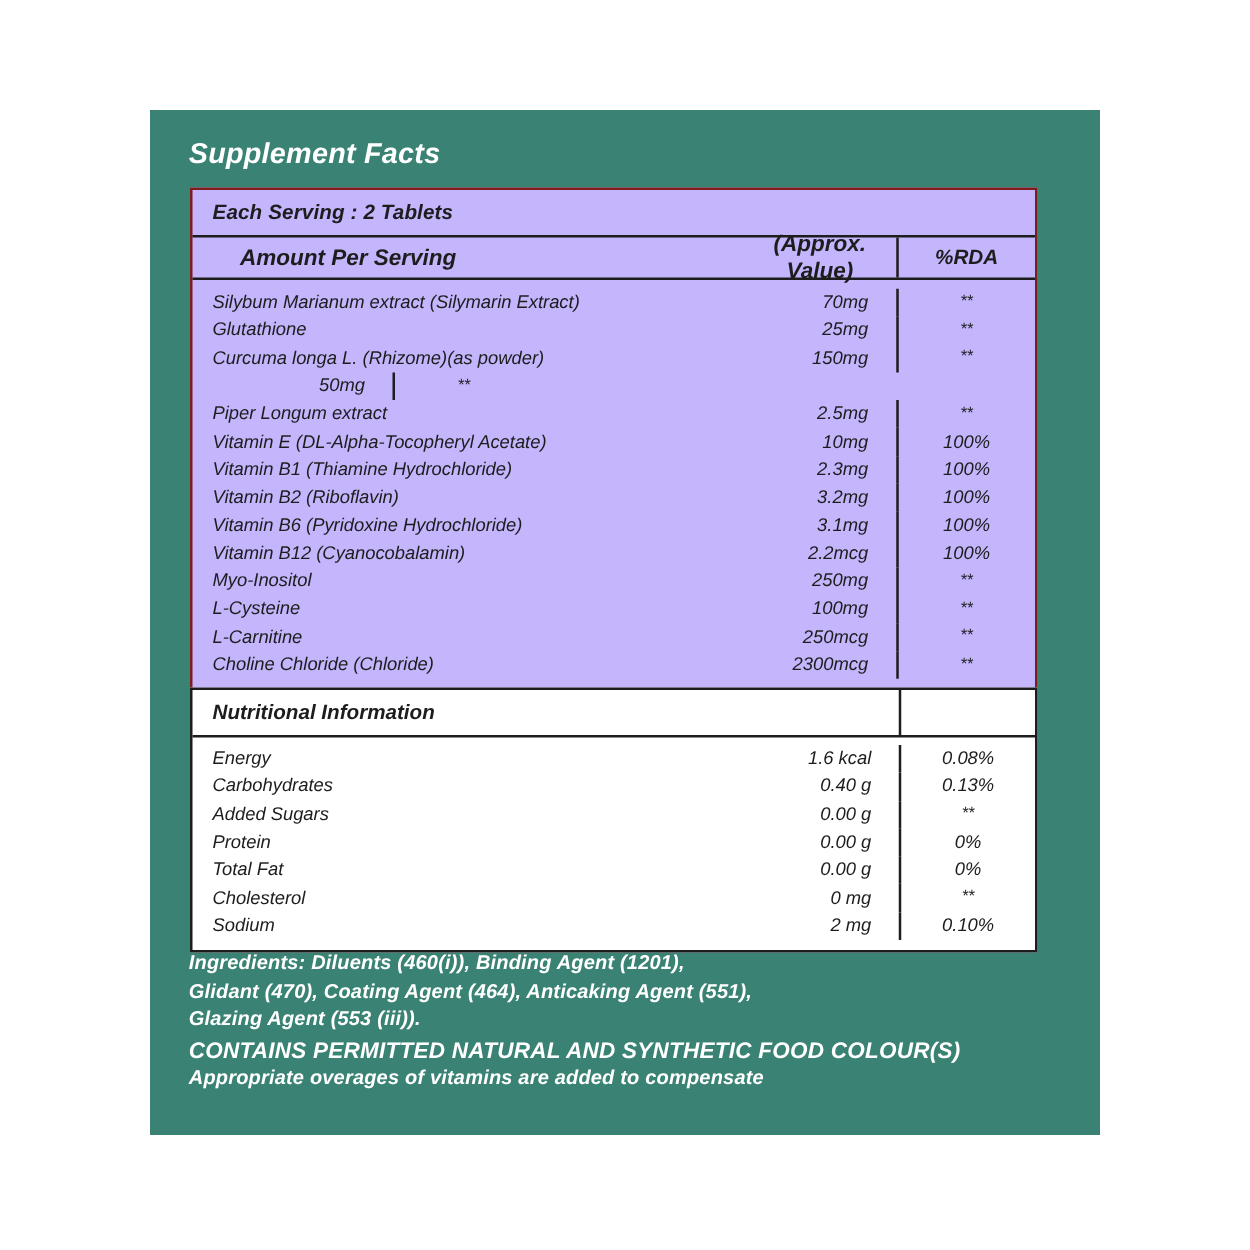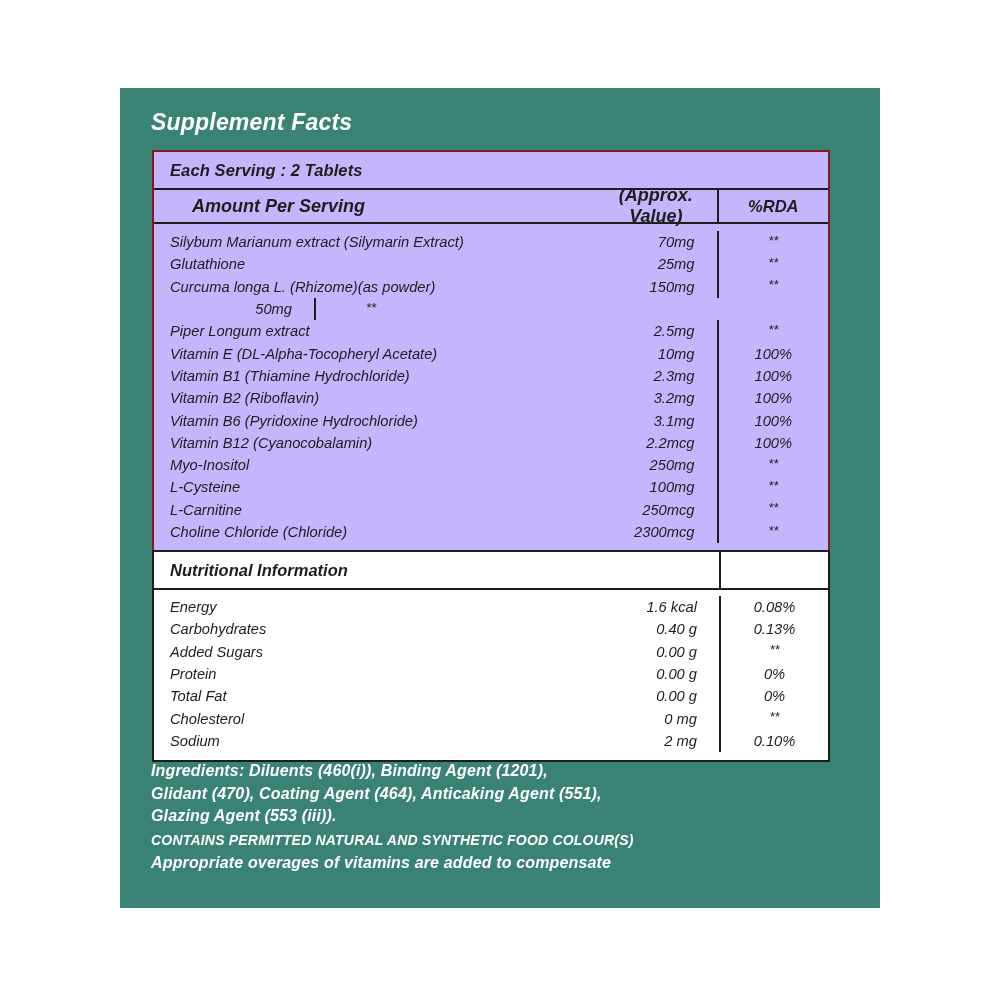--- a/index.html
+++ b/index.html
@@ -122,21 +122,21 @@
     left: 31px; top: 672px;
     width: 620px;
     color: #ffffff;
   }
   .footer .line {
     font-size: 16px;
     line-height: 22.6px;
     font-weight: 700;
     letter-spacing: .15px;
   }
-  .footer .line.caps { font-size: 14px; letter-spacing: .2px; }
+  .footer .line.caps { font-size: 18px; letter-spacing: .2px; }
   .footer .ing-label { font-weight: 700; }
   .footer .blk { margin-top: 1px; }
 </style>
 </head>
 <body>
 
 <div id="root">
   <div class="panel">
 
     <div class="panel-title">Supplement Facts</div>

